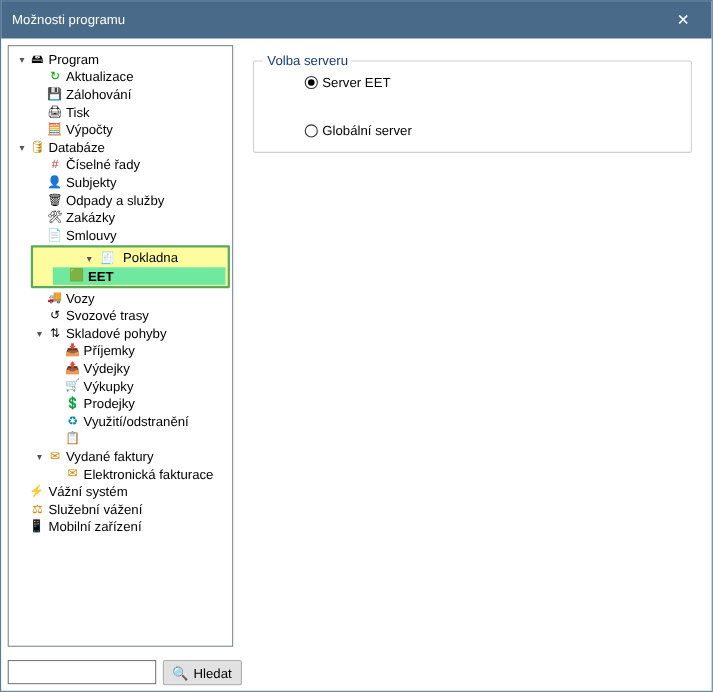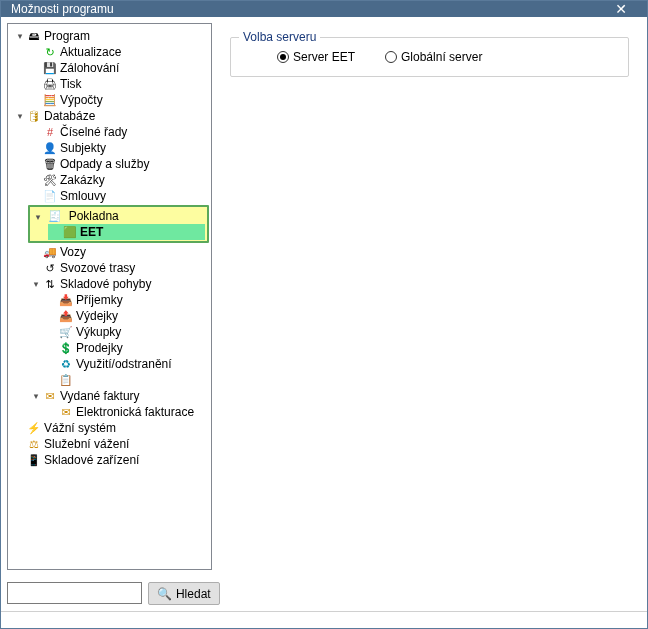--- a/index.html
+++ b/index.html
@@ -10,21 +10,21 @@
     background: #fff;
     color: #000;
     width: 648px;
     height: 629px;
     overflow: hidden;
     border: 1px solid #5a7a9a;
   }
   .titlebar {
     background: #4a6a8a;
     color: #fff;
-    height: 16px;
+    height: 34px;
     display: flex;
     align-items: center;
     padding: 0 10px;
     justify-content: space-between;
   }
   .titlebar-close {
     width: 32px;
     height: 28px;
     display: flex;
     align-items: center;
@@ -75,20 +75,21 @@
     justify-content: center;
     margin-right: 2px;
     font-size: 11px;
   }
   .highlight-box {
     border: 2px solid #5aa85a;
     background: #fdfda0;
     border-radius: 1px;
     padding: 1px 2px;
     margin: 1px 0;
+    text-align: center;
   }
   .selected-eet > .row {
     background: #6fe8a0;
   }
   .right-panel {
     flex: 1;
     display: flex;
     flex-direction: column;
   }
   .tabs {
@@ -124,21 +125,21 @@
     position: relative;
   }
   .groupbox-title {
     position: absolute;
     top: -8px;
     left: 8px;
     background: #fff;
     padding: 0 4px;
     color: #1a3a7a;
   }
-  .radio-row { display: flex; gap: 30px; padding-left: 32px; }
+  .radio-row { display: flex; gap: 30px; padding-left: 32px; flex-direction: column; }
   .radio-opt { display: flex; align-items: center; gap: 4px; }
   .radio-circle {
     width: 12px; height: 12px;
     border: 1px solid #333;
     border-radius: 50%;
     display: inline-flex;
     align-items: center;
     justify-content: center;
   }
   .radio-dot { width: 6px; height: 6px; background: #000; border-radius: 50%; }
@@ -388,21 +389,21 @@
             <div class="row">
               <span class="expander none"></span>
               <span class="tree-icon" style="color:#c80">⚖</span>
               <span>Služební vážení</span>
             </div>
           </li>
         <li>
             <div class="row">
               <span class="expander none"></span>
               <span class="tree-icon" style="color:#c80">📱</span>
-              <span>Skladové zařízení</span>
+              <span>Mobilní zařízení</span>
             </div>
           </li>
       </ul>
     </div>
   </div>
 
   <div class="right-panel">
     <div class="tab-content">
 
       <div class="groupbox">

